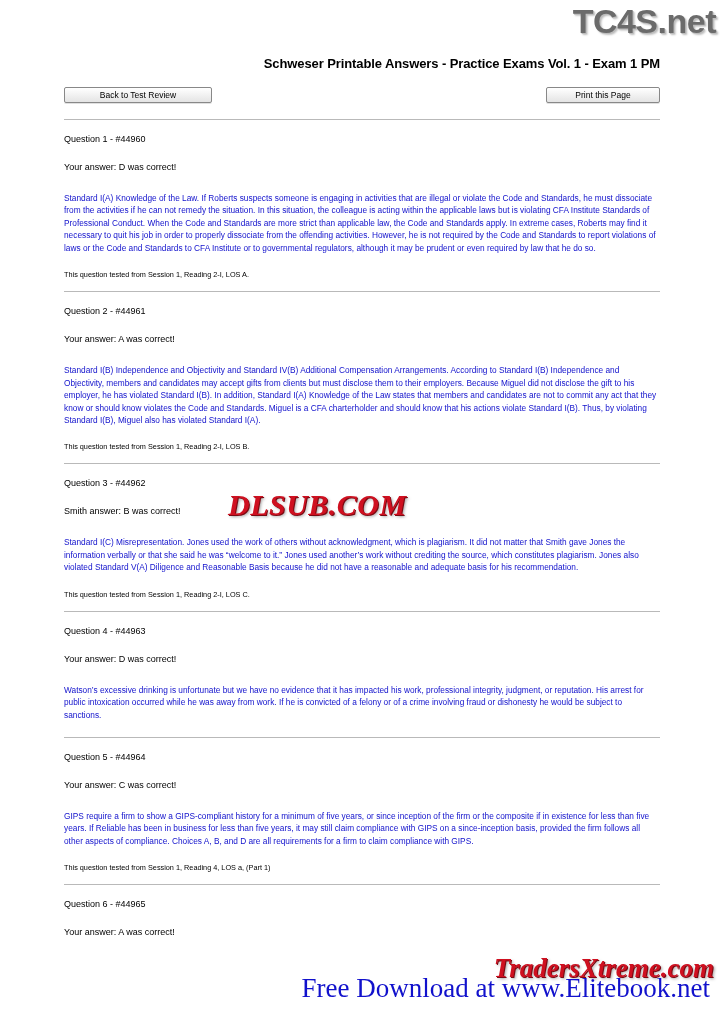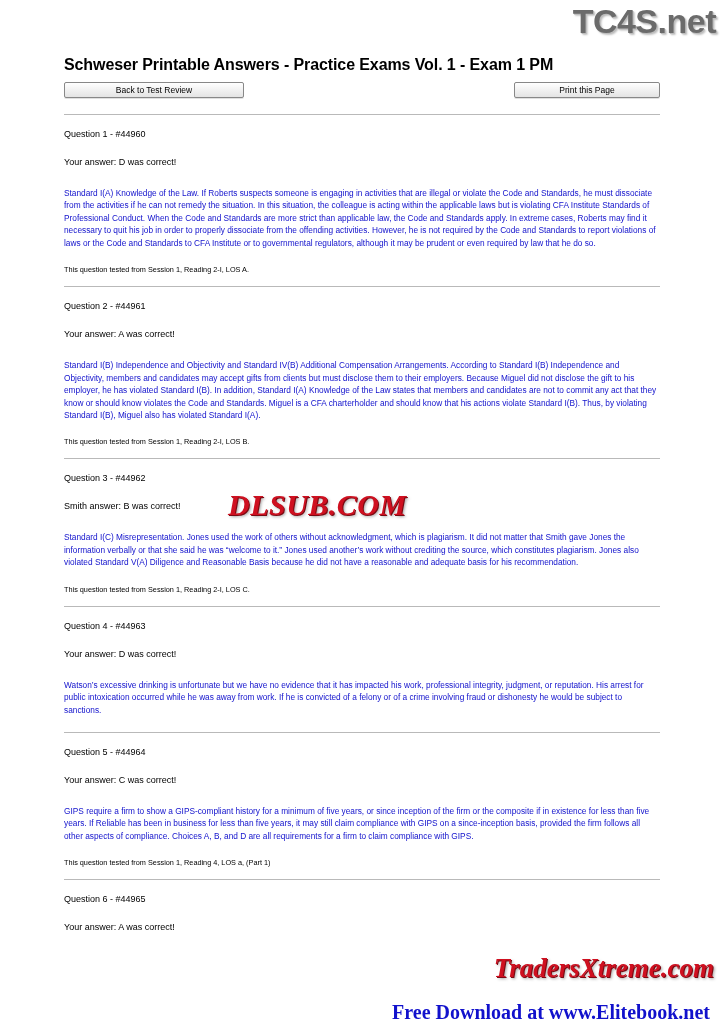--- a/index.html
+++ b/index.html
@@ -31,43 +31,44 @@
     text-shadow: 1px 1px 0 #bdbdbd, 2px 2px 2px rgba(0,0,0,0.25);
     letter-spacing: -0.5px;
   }
   .content {
     position: absolute;
     left: 64px;
     top: 56px;
     width: 596px;
   }
   .doc-title {
-    font-size: 16px;
-    font-weight: bold;
-    margin: 0 0 8px 0;
+    font-size: 13px;
+    font-weight: bold;
+    margin: 0 0 16px 0;
     letter-spacing: -0.1px;
+    text-align: right;
   }
   .test-id {
     font-size: 7.5px;
     color: #000;
     margin: 0 0 6px 0;
   }
   .btn-row {
     position: relative;
     height: 18px;
     margin-bottom: 14px;
   }
   .btn {
     display: inline-block;
     font-size: 8.5px;
     font-family: "Liberation Sans", sans-serif;
     background: linear-gradient(#ffffff, #e4e4e4);
     border: 1px solid #888;
     border-radius: 2px;
-    padding: 2px 24px;
+    padding: 2px 8px;
     text-align: center;
     color: #000;
     cursor: pointer;
     box-shadow: 0 1px 0 rgba(0,0,0,0.12);
   }
   .btn-back {
     position: absolute;
     left: 0;
     top: 0;
     width: 130px;
@@ -128,24 +129,24 @@
     font-size: 27px;
     font-weight: bold;
     font-style: italic;
     color: #cf1020;
     text-shadow: 1px 1px 0 #7a0a12, 2px 2px 3px rgba(0,0,0,0.35);
     pointer-events: none;
   }
   .wm-free {
     position: absolute;
     right: 14px;
-    bottom: 0;
+    bottom: 20px;
     font-family: "Liberation Serif", serif;
-    font-size: 20px;
-    font-weight: bold;
+    font-size: 27px;
+    font-weight: normal;
     color: #1111cc;
     pointer-events: none;
   }
 </style>
 </head>
 <body>
 
 <div class="page">
 
   <div class="watermark-top">TC4S.net</div>

